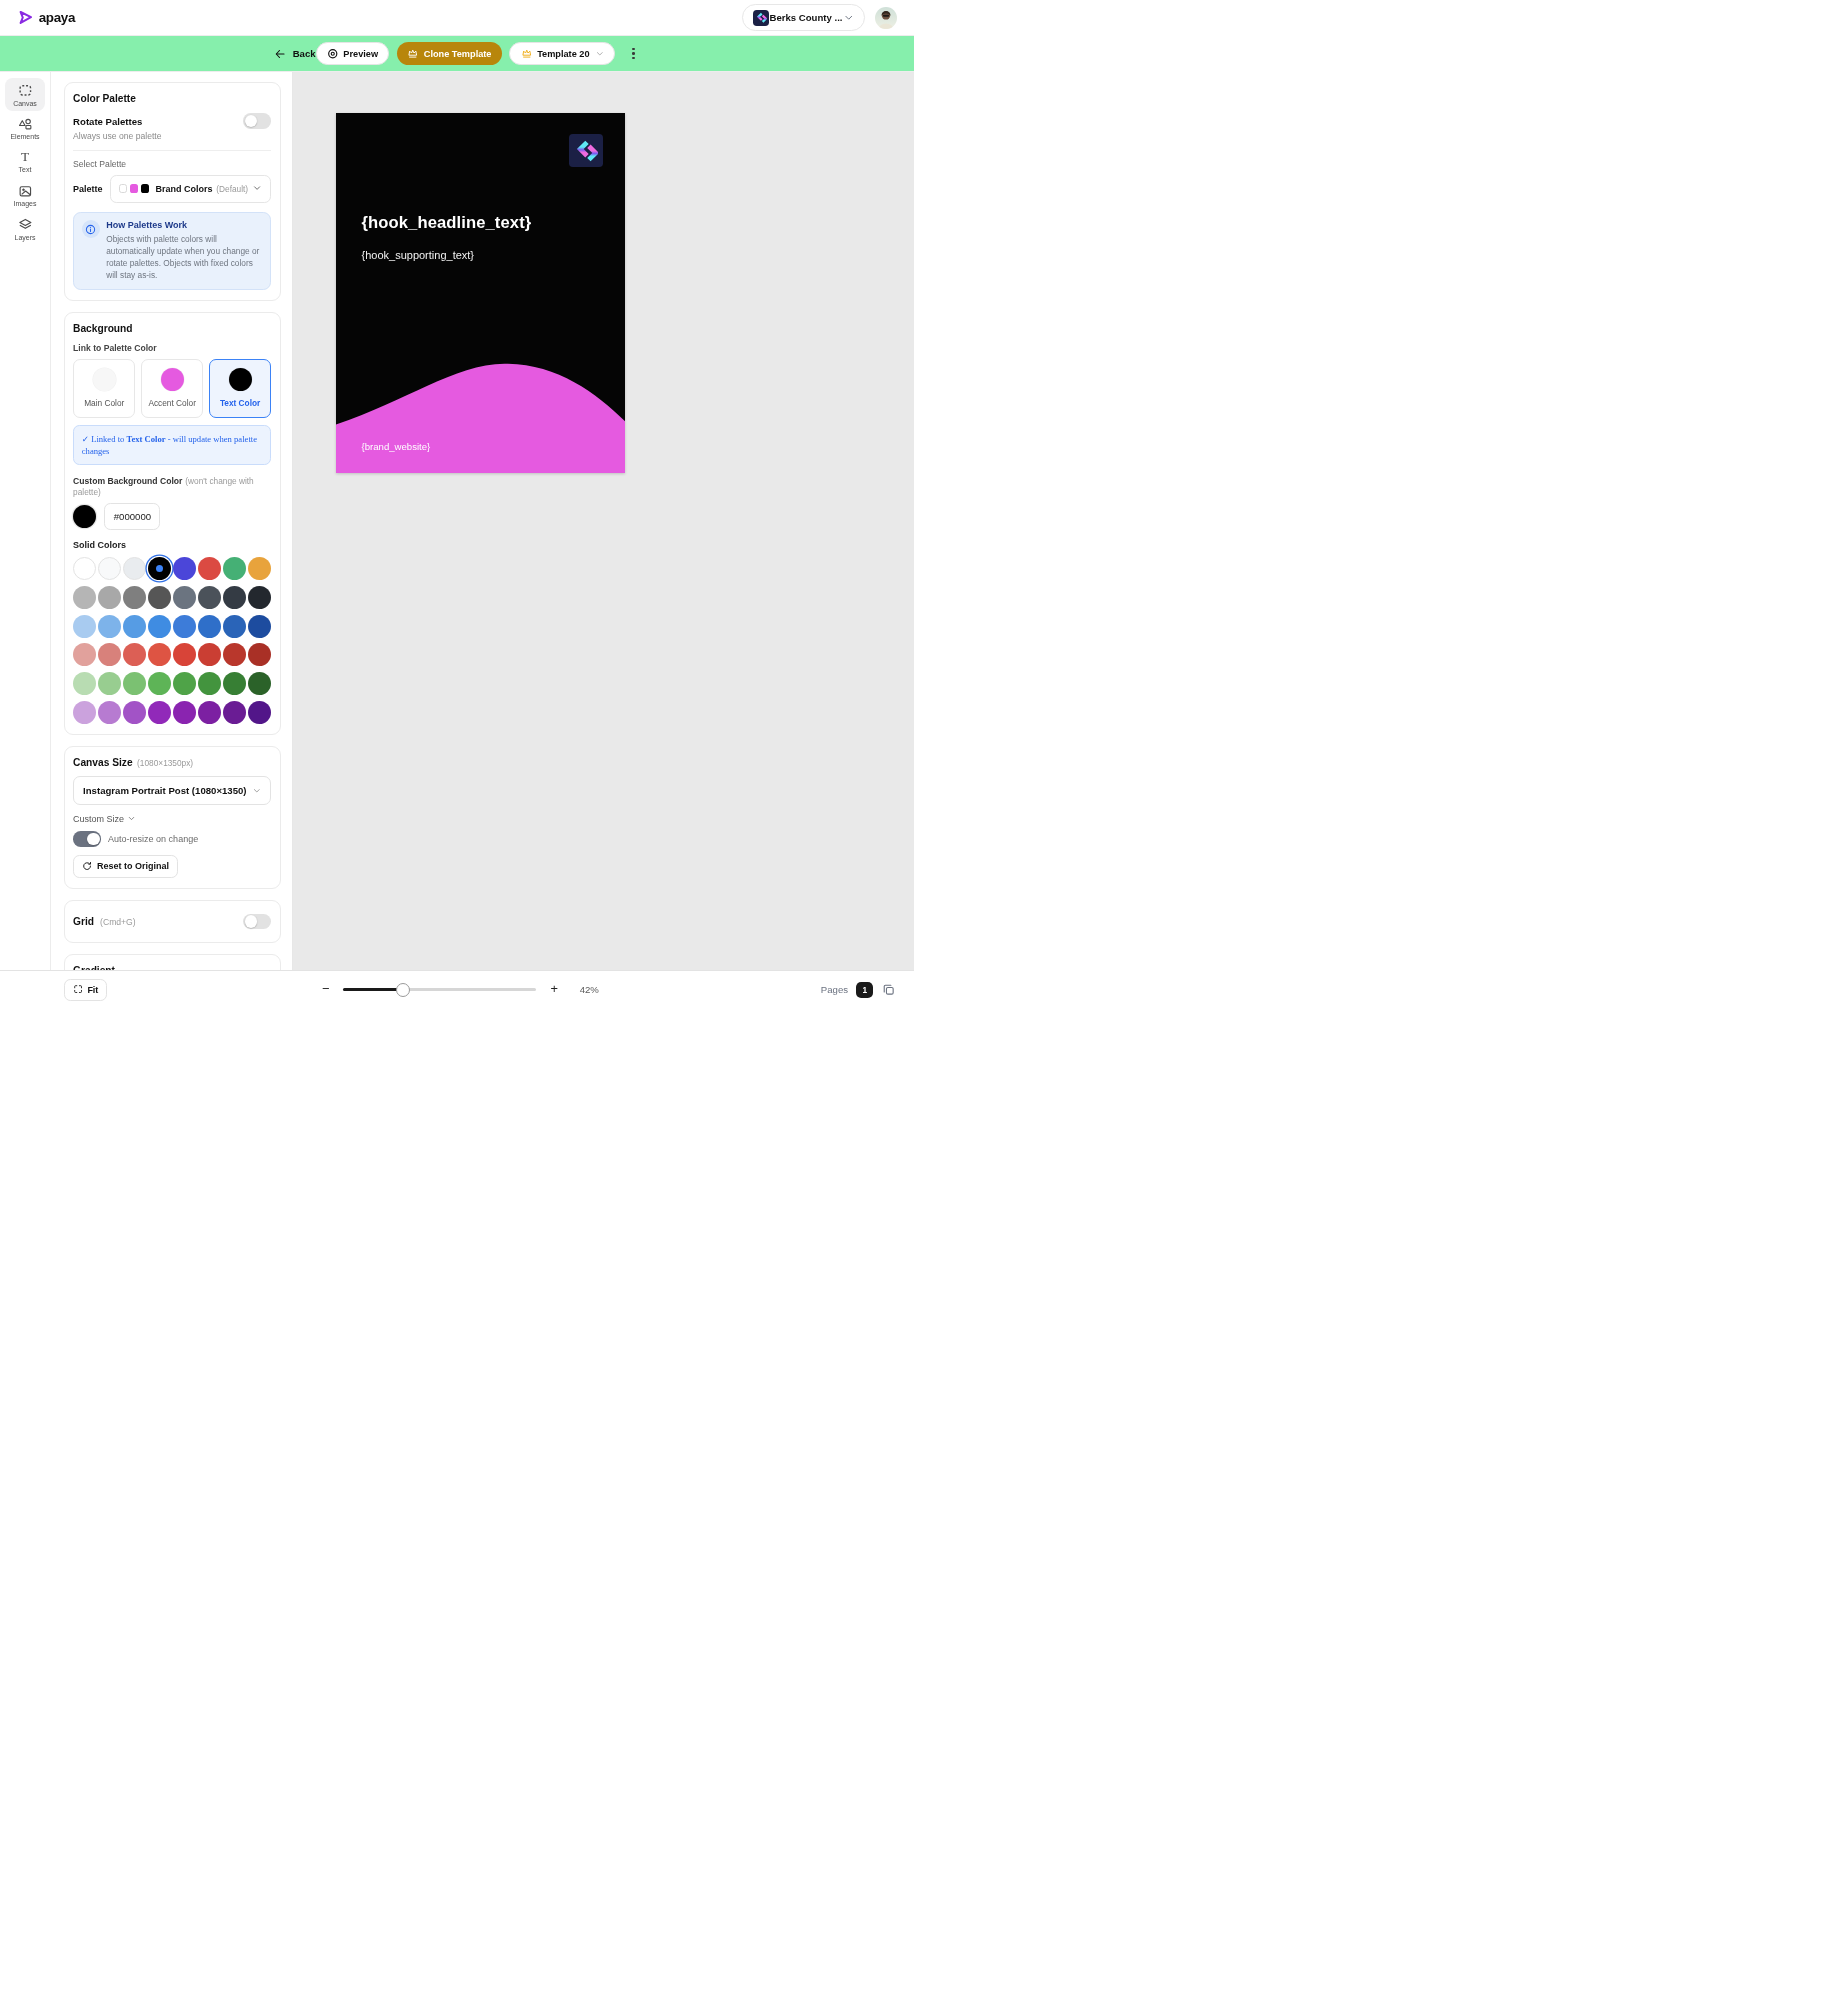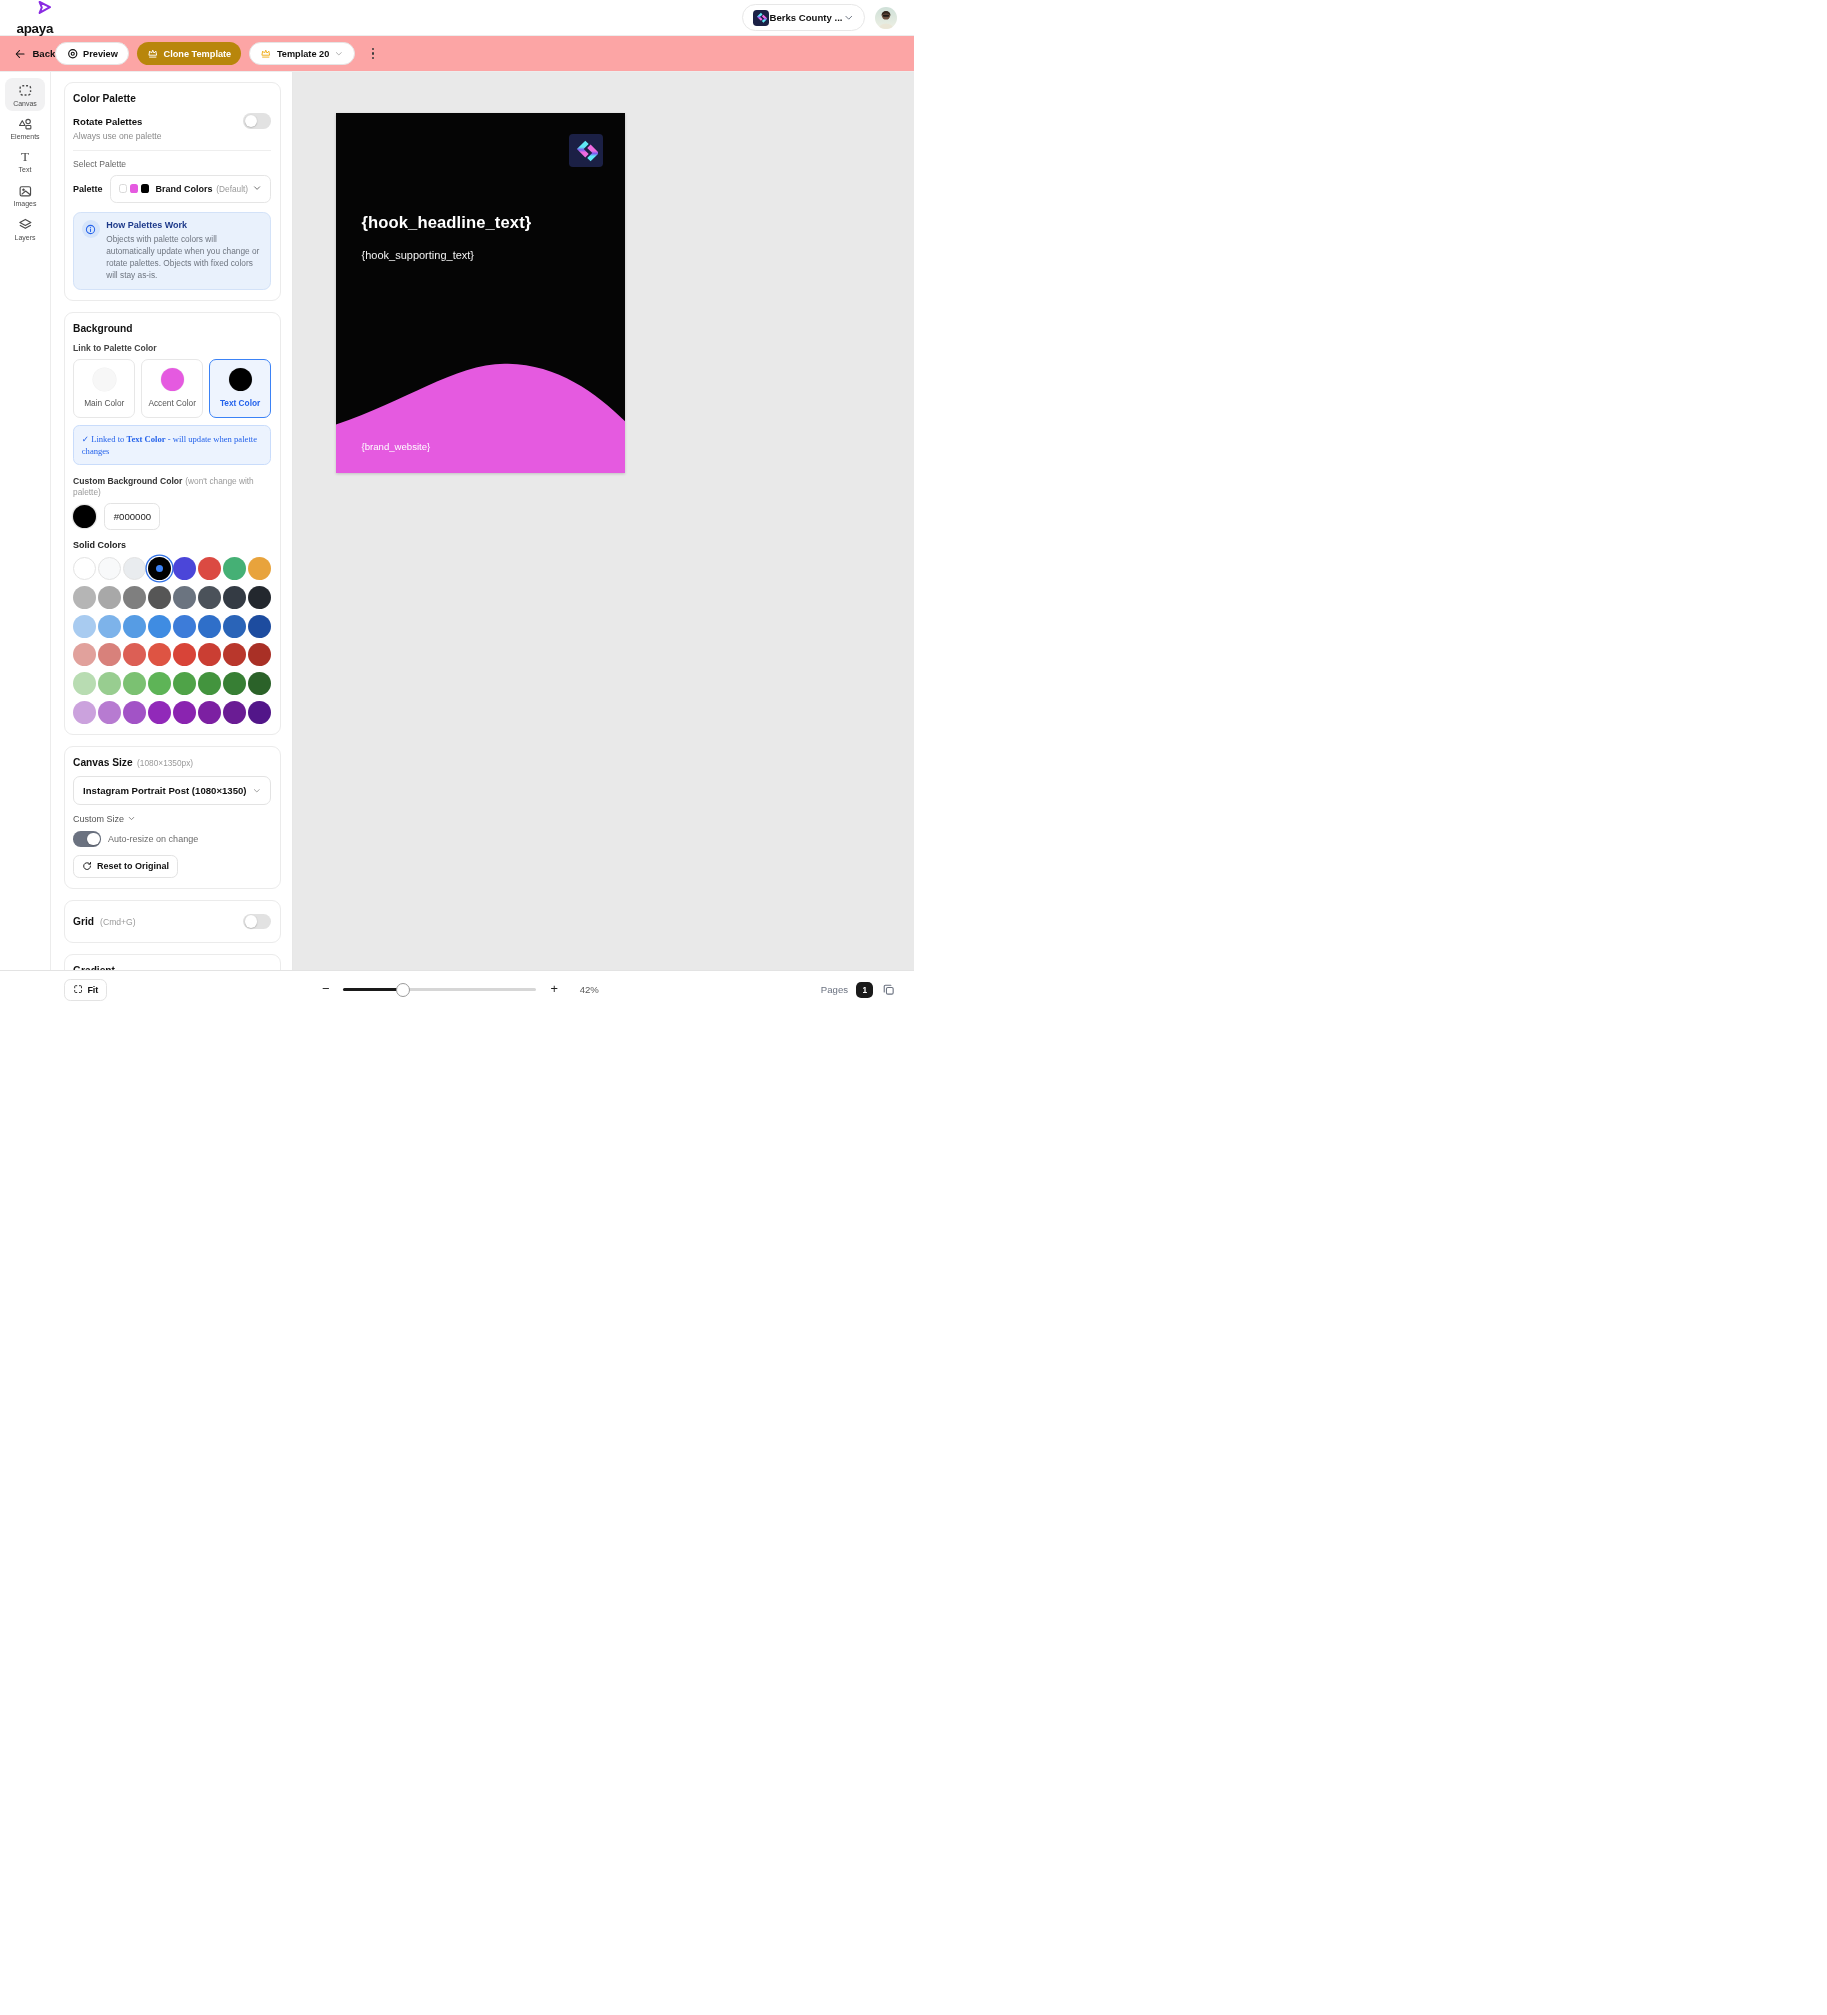--- a/index.html
+++ b/index.html
@@ -3,32 +3,32 @@
 <meta charset="utf-8">
 <style>
   *{margin:0;padding:0;box-sizing:border-box;}
   html,body{width:914px;height:1008px;overflow:hidden;background:#fff;
     font-family:"Liberation Sans","DejaVu Sans",sans-serif;color:#1a1a1a;}
   .app{display:flex;flex-direction:column;width:100%;height:100%;}
 
   
   .topbar{height:36px;flex:0 0 36px;display:flex;align-items:center;justify-content:space-between;
     padding:0 16.6px;border-bottom:0.6px solid #ededed;background:#fff;}
-  .brand{display:flex;align-items:flex-end;gap:5.1px;flex-direction:column;}
+  .brand{display:flex;align-items:center;gap:5.1px;}
   .brand-name{font-size:13.4px;font-weight:bold;letter-spacing:-0.3px;color:#111;}
   .top-right{display:flex;align-items:center;gap:10.2px;}
   .workspace-pill{display:flex;align-items:center;gap:0;height:27px;padding:0 10.2px;
     border:0.6px solid #e7e7e7;border-radius:13.4px;background:#fff;cursor:pointer;}
   .workspace-name{font-size:9.6px;font-weight:600;color:#111;}
   .mini-logo{width:16px;height:16px;border-radius:3.8px;background:#1b2045;display:flex;align-items:center;justify-content:center;}
   .avatar{width:22px;height:22px;border-radius:50%;overflow:hidden;flex:0 0 22px;}
 
   
-  .toolbar{height:36px;flex:0 0 36px;display:flex;align-items:center;justify-content:flex-start;
-    padding:0 14px;border-bottom:0.6px solid #ededed;background:#fca5a5;}
+  .toolbar{height:36px;flex:0 0 36px;display:flex;align-items:center;justify-content:center;
+    padding:0 14px;border-bottom:0.6px solid #ededed;background:#86efac;}
   .back{display:flex;align-items:center;gap:6.4px;font-size:9.6px;font-weight:600;color:#111;cursor:pointer;}
   .tool-right{display:flex;align-items:center;gap:7.7px;}
   .btn{display:flex;align-items:center;gap:5.1px;height:23.6px;padding:0 10.2px;border-radius:12px;
     border:0.6px solid #e5e5e5;background:#fff;font-size:9.2px;font-weight:600;color:#111;cursor:pointer;}
   .btn.gold{border:none;color:#fff;}
   .kebab{width:12.8px;display:flex;flex-direction:column;align-items:center;gap:1.9px;margin-left:3.8px;cursor:pointer;}
   .kebab i{width:2.6px;height:2.6px;border-radius:50%;background:#3a3a3a;}
 
   
   .content{flex:1;display:flex;min-height:0;}

